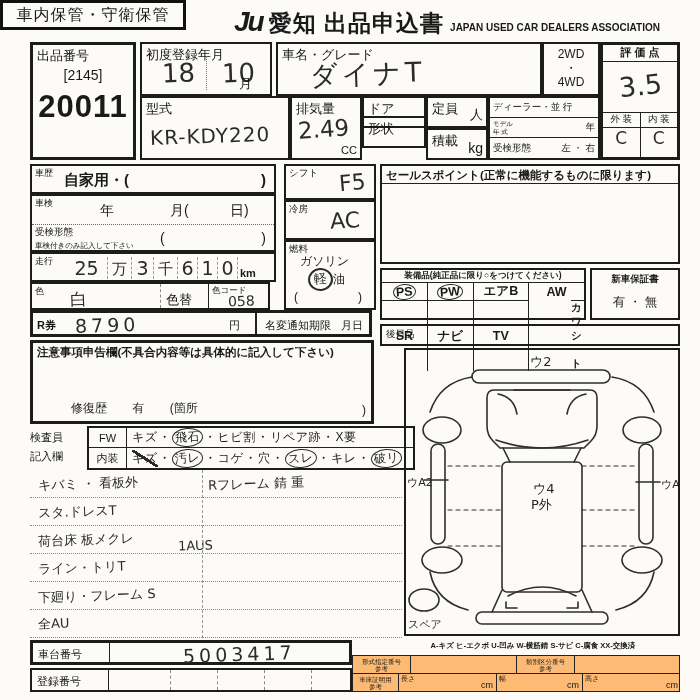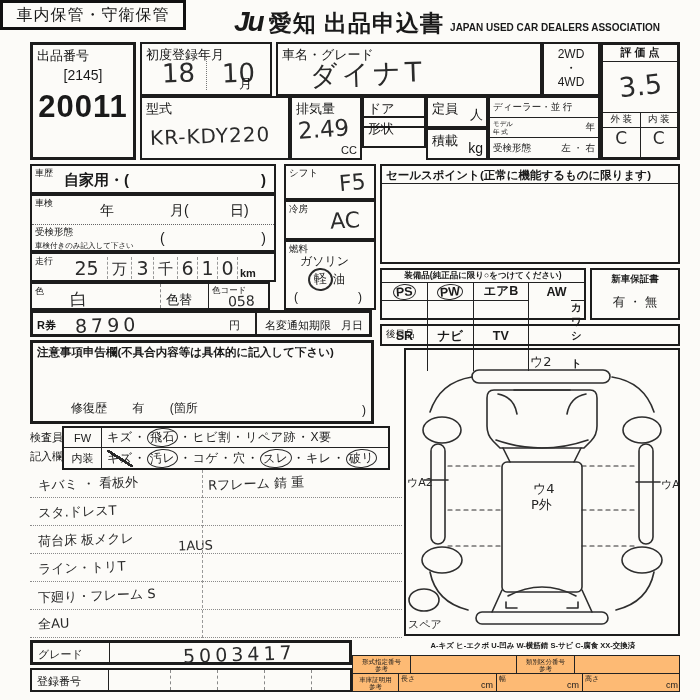--- a/index.html
+++ b/index.html
@@ -255,21 +255,21 @@
       <span style="margin-left:22px;">有</span>
       <span style="margin-left:22px;">(箇所</span>
     </div>
     <span style="position:absolute;right:5px;bottom:4px;font-size:12px;">)</span>
   </div>
 
   <div style="position:absolute;left:30px;top:428px;width:42px;font-size:11px;line-height:1.7;">
     <div>検査員</div>
     <div>記入欄</div>
   </div>
-  <div class="box" style="left:62px;top:426px;width:328px;height:44px;">
+  <div class="box" style="left:87px;top:426px;width:328px;height:44px;">
     <div class="insp-row" style="border-bottom:1.5px solid #222;">
       <div class="insp-head">FW</div>
       <div class="insp-items">
         <span>キズ</span>
           <span class="sep">・</span>
           <span class="circ2">飛石</span>
           <span class="sep">・</span>
           <span>ヒビ割</span>
           <span class="sep">・</span>
           <span>リペア跡</span>
@@ -319,21 +319,21 @@
         <span class="note-right hw rot"></span>
       </div>
     <div class="note-row">
         <span class="note-left hw rot">全AU</span>
         <span class="note-right hw rot"></span>
       </div>
   </div>
   <div style="position:absolute;left:202px;top:470px;height:168px;border-left:1.5px dashed #9a9a9a;"></div>
 
   <div class="box thick" style="left:30px;top:640px;width:322px;height:25px;">
-    <span class="lbl" style="left:5px;top:4px;font-size:11px;">グレード</span>
+    <span class="lbl" style="left:5px;top:4px;font-size:11px;">車台番号</span>
     <div class="vline" style="left:76px;"></div>
     <span class="hw rot" style="position:absolute;left:150px;top:0px;font-size:19px;letter-spacing:4px;">5003417</span>
   </div>
   <div class="box" style="left:30px;top:668px;width:322px;height:24px;">
     <span class="lbl" style="left:5px;top:4px;font-size:11px;">登録番号</span>
     <div class="vline" style="left:76px;"></div>
     <div class="vline" style="left:138px;border-left-style:dashed;border-left-color:#888;"></div>
     <div class="vline" style="left:185px;border-left-style:dashed;border-left-color:#888;"></div>
     <div class="vline" style="left:232px;border-left-style:dashed;border-left-color:#888;"></div>
     <div class="vline" style="left:279px;border-left-style:dashed;border-left-color:#888;"></div>

